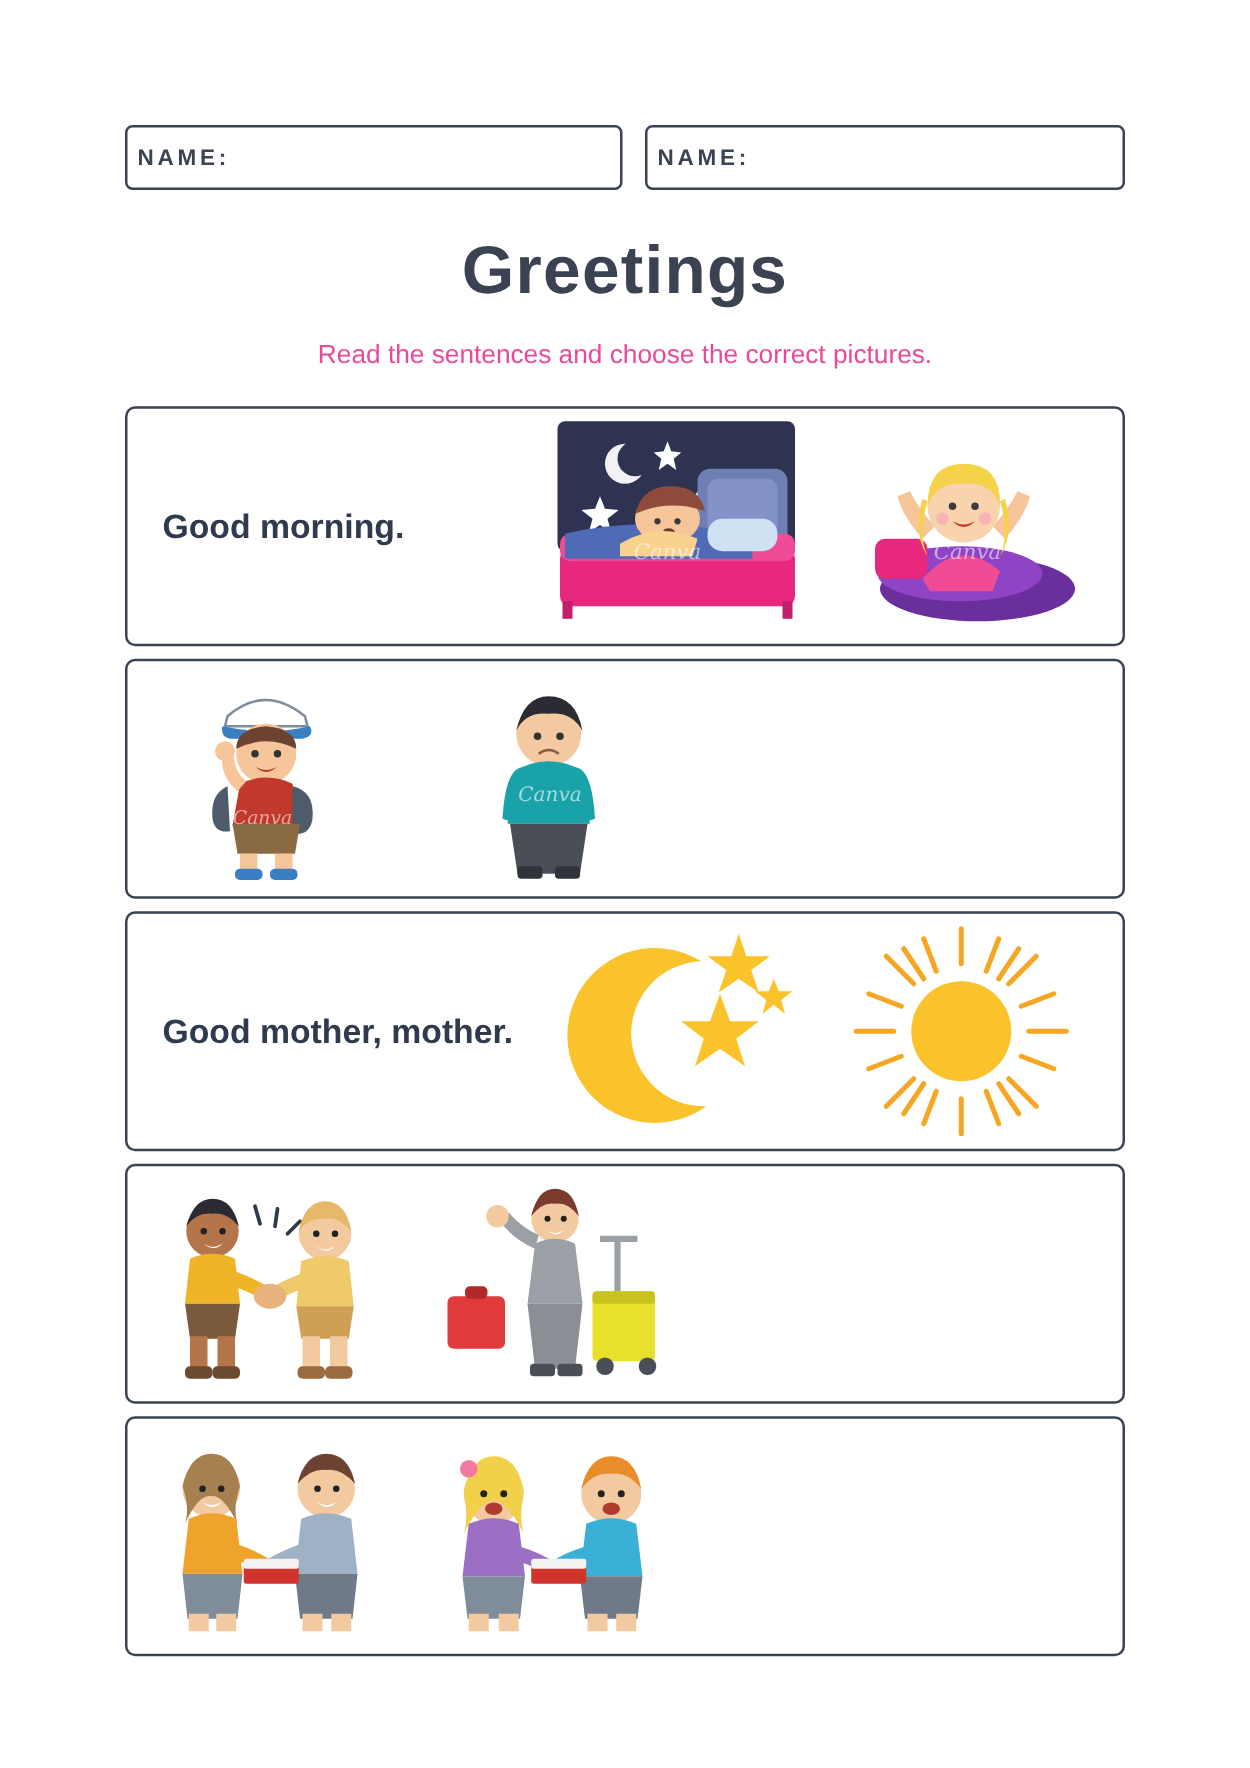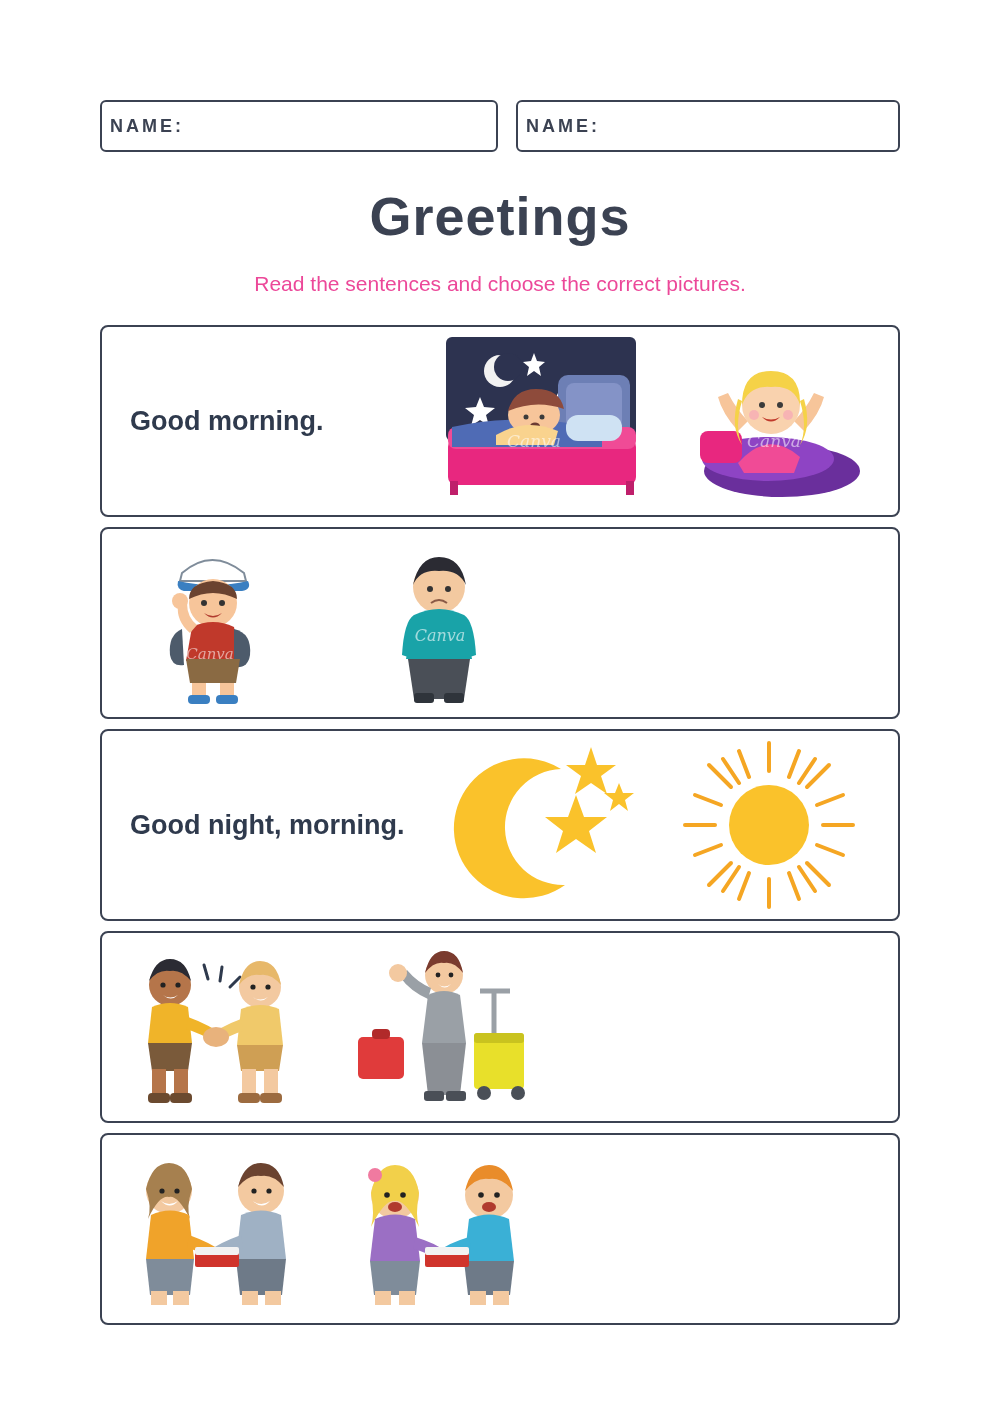--- a/index.html
+++ b/index.html
@@ -251,21 +251,21 @@
             <path d="M44 126 h62 l-6 40 H50z" fill="#4a4f57"></path>
             <rect x="50" y="160" width="20" height="10" rx="3" fill="#2f343b"></rect>
             <rect x="80" y="160" width="20" height="10" rx="3" fill="#2f343b"></rect>
             <text x="76" y="108" font-family="DejaVu Serif, serif" font-style="italic" font-size="16" fill="#ffffff" opacity="0.6" text-anchor="middle">Canva</text>
           </svg>
         </div>
       </div>
     </div>
 
     <div class="row">
-      <div class="row-label">Good night, morning.</div>
+      <div class="row-label">Good mother, mother.</div>
       <div class="row-options">
         <div class="opt">
           <svg width="200" height="180" viewBox="0 0 200 180">
             <path d="M118 34 a70 70 0 1 0 4 116 a58 58 0 1 1 -4 -116z" fill="#FAC22B"></path>
             <polygon points="148,12 154,30 173,30 158,41 164,59 148,48 132,59 138,41 123,30 142,30" fill="#FAC22B"></polygon>
             <polygon points="133,60 141,82 164,82 146,96 153,118 133,104 113,118 120,96 102,82 125,82" fill="#FAC22B"></polygon>
             <polygon points="176,48 180,58 191,58 182,65 185,76 176,69 167,76 170,65 161,58 172,58" fill="#FAC22B"></polygon>
           </svg>
         </div>
         <div class="opt">

